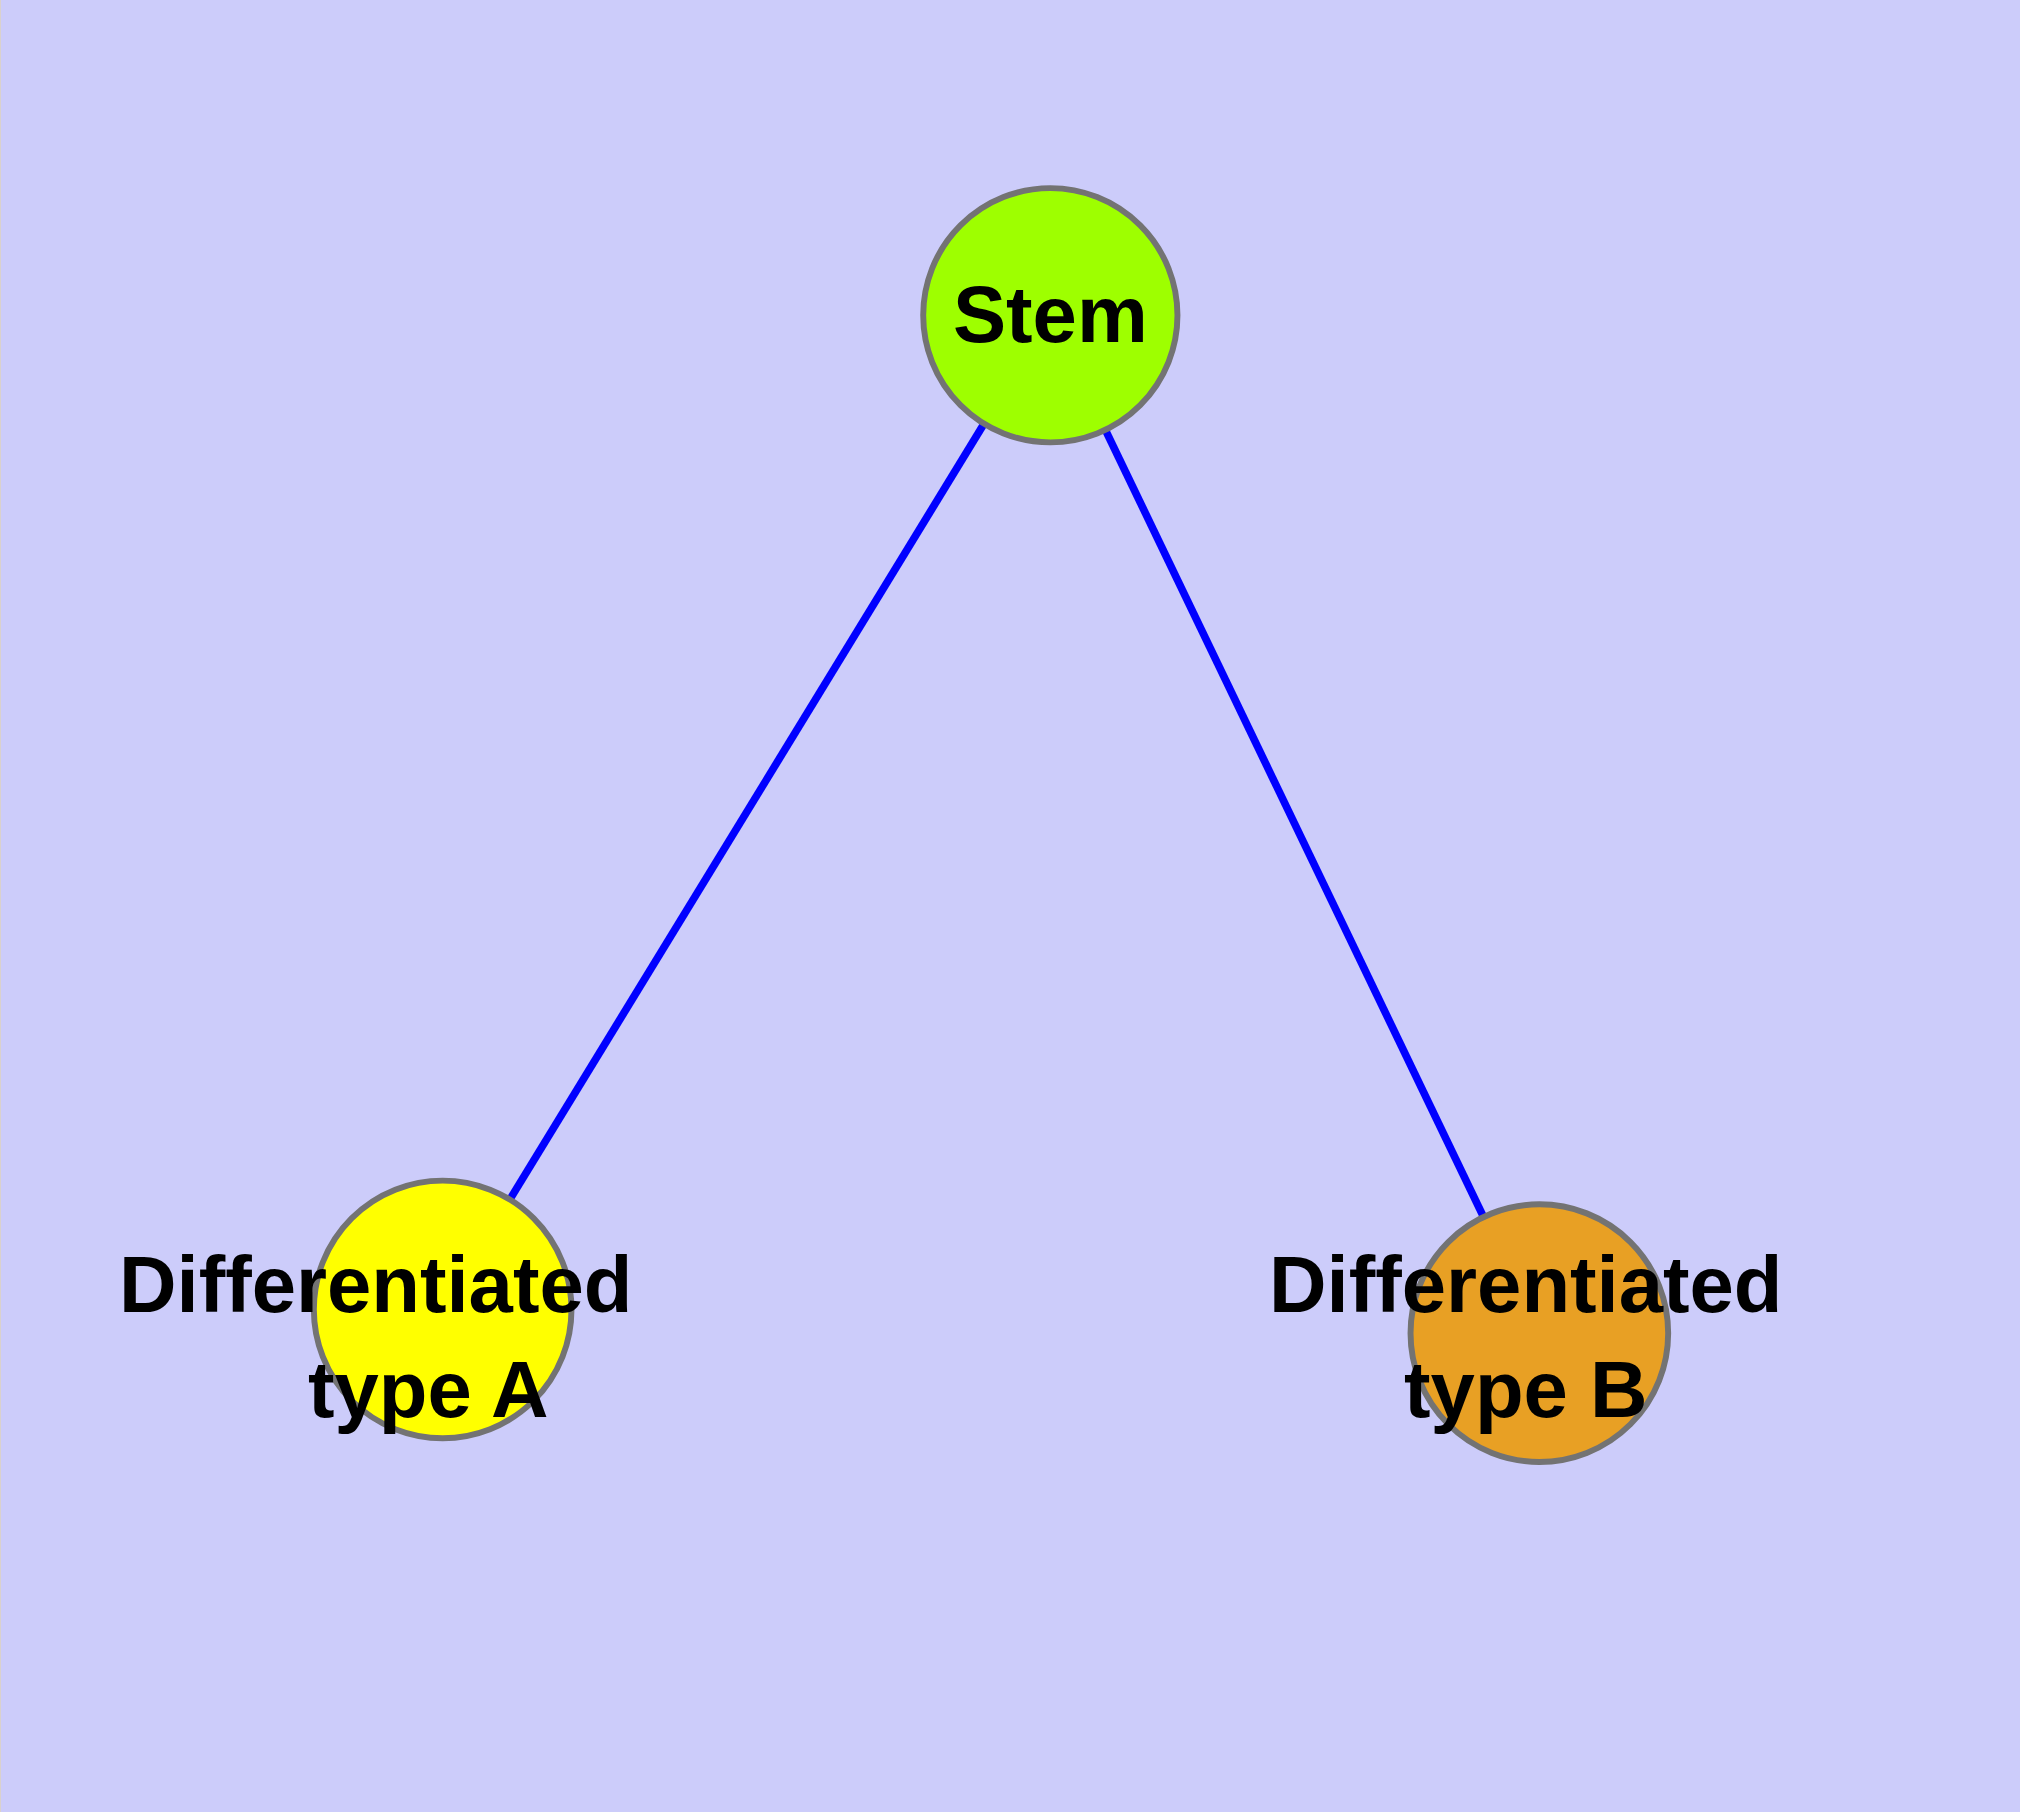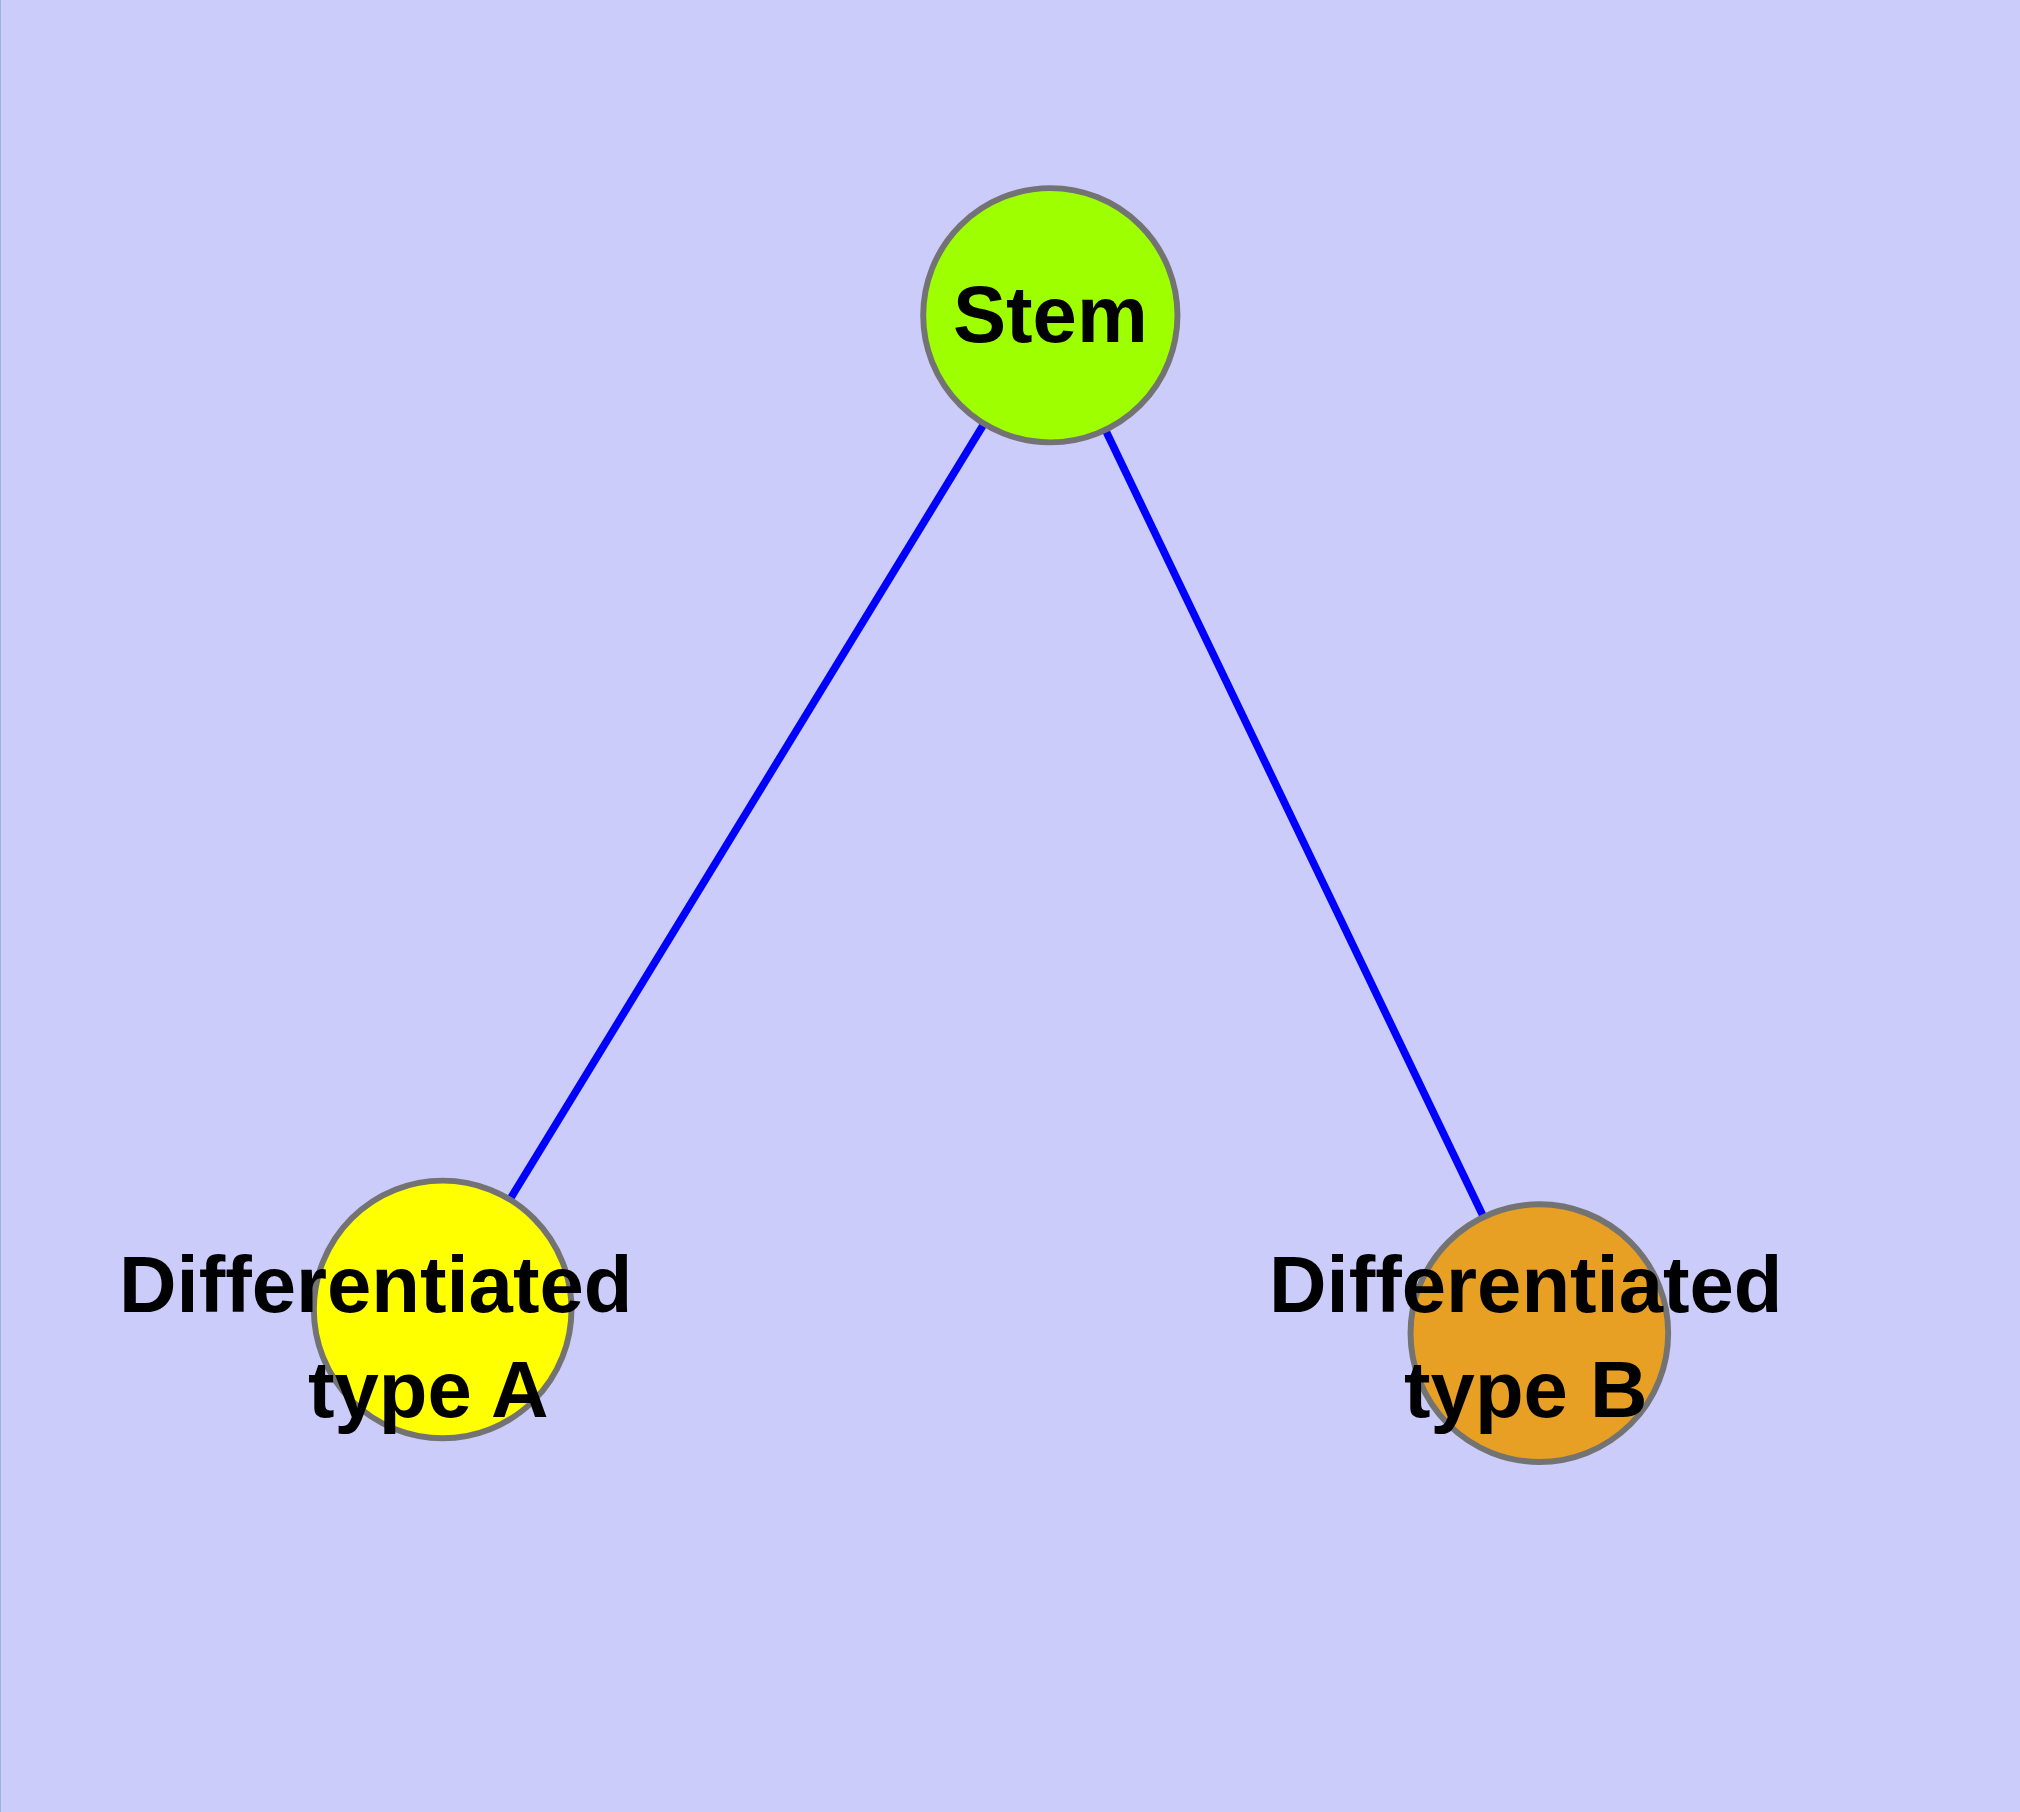--- a/index.html
+++ b/index.html
@@ -10,21 +10,21 @@
   body {
     width: 2021px;
     height: 1812px;
     overflow: hidden;
     font-family: "Liberation Sans", sans-serif;
   }
   #graph-canvas {
     position: relative;
     width: 1612px;
     height: 1812px;
-    background: #0369a1;
+    background: #fde047;
   }
   #graph-svg {
     position: absolute;
     left: 0;
     top: 0;
     width: 2021px;
     height: 1812px;
     display: block;
   }
   .node-label {

